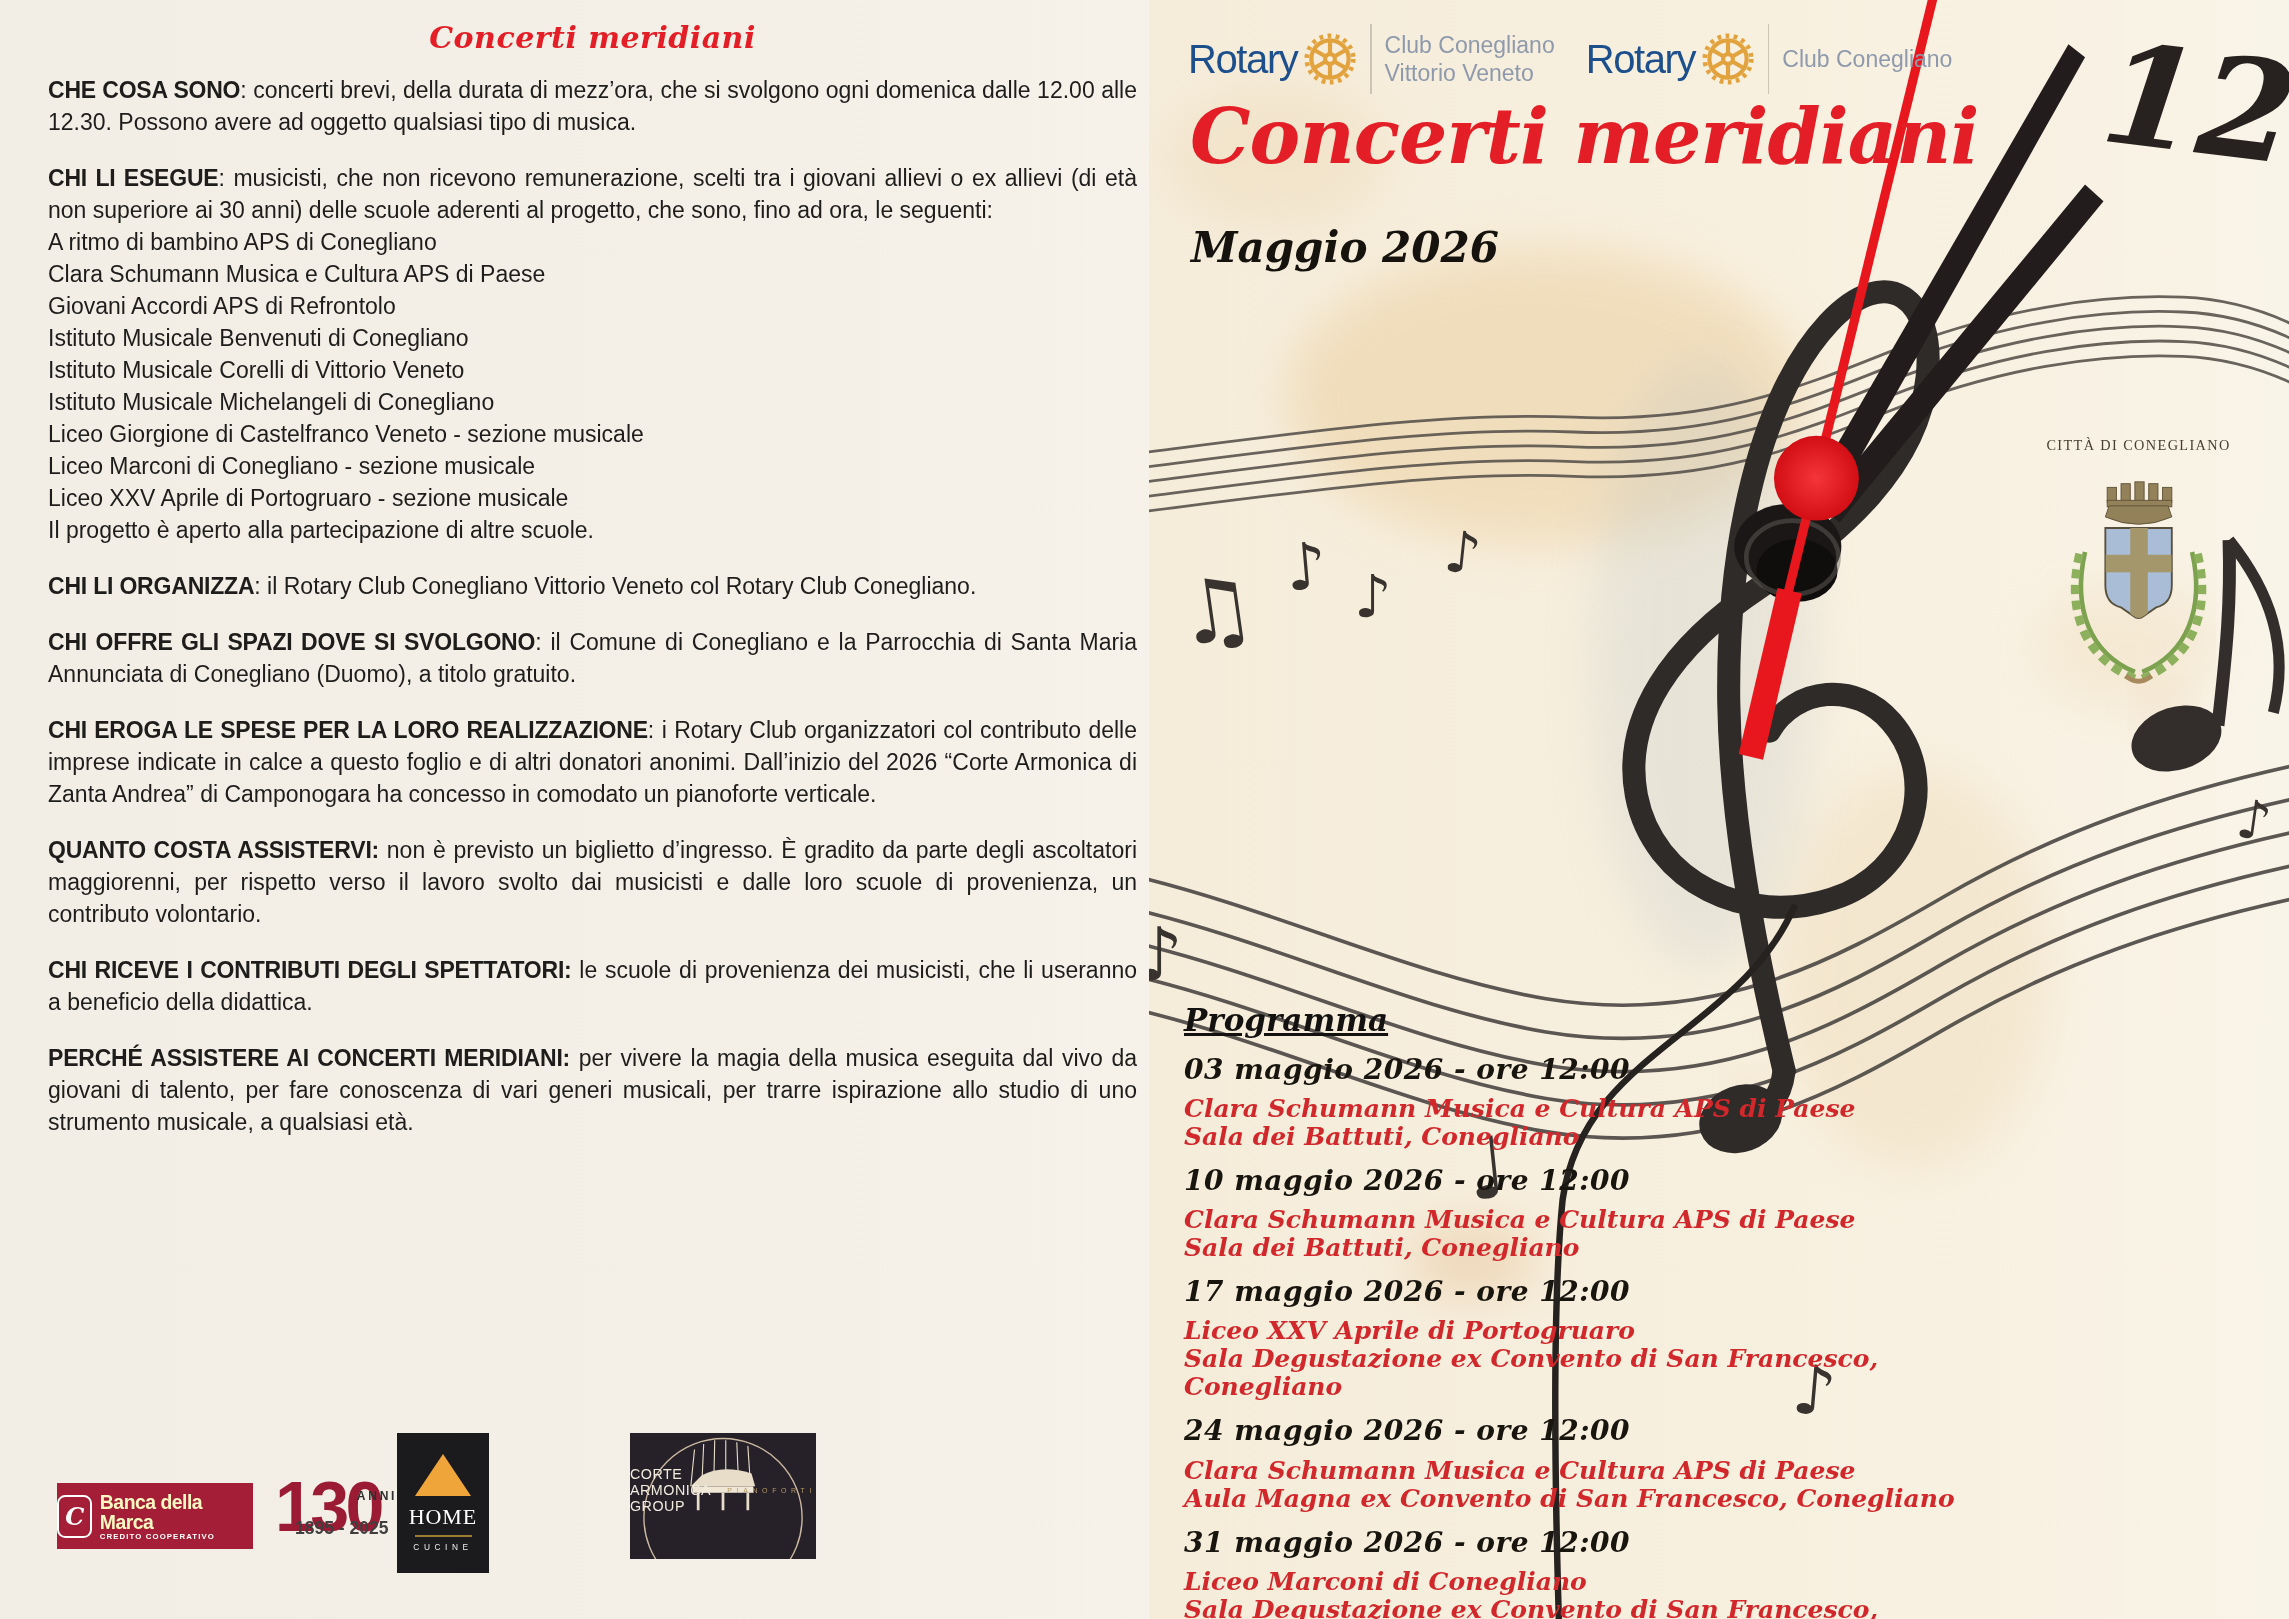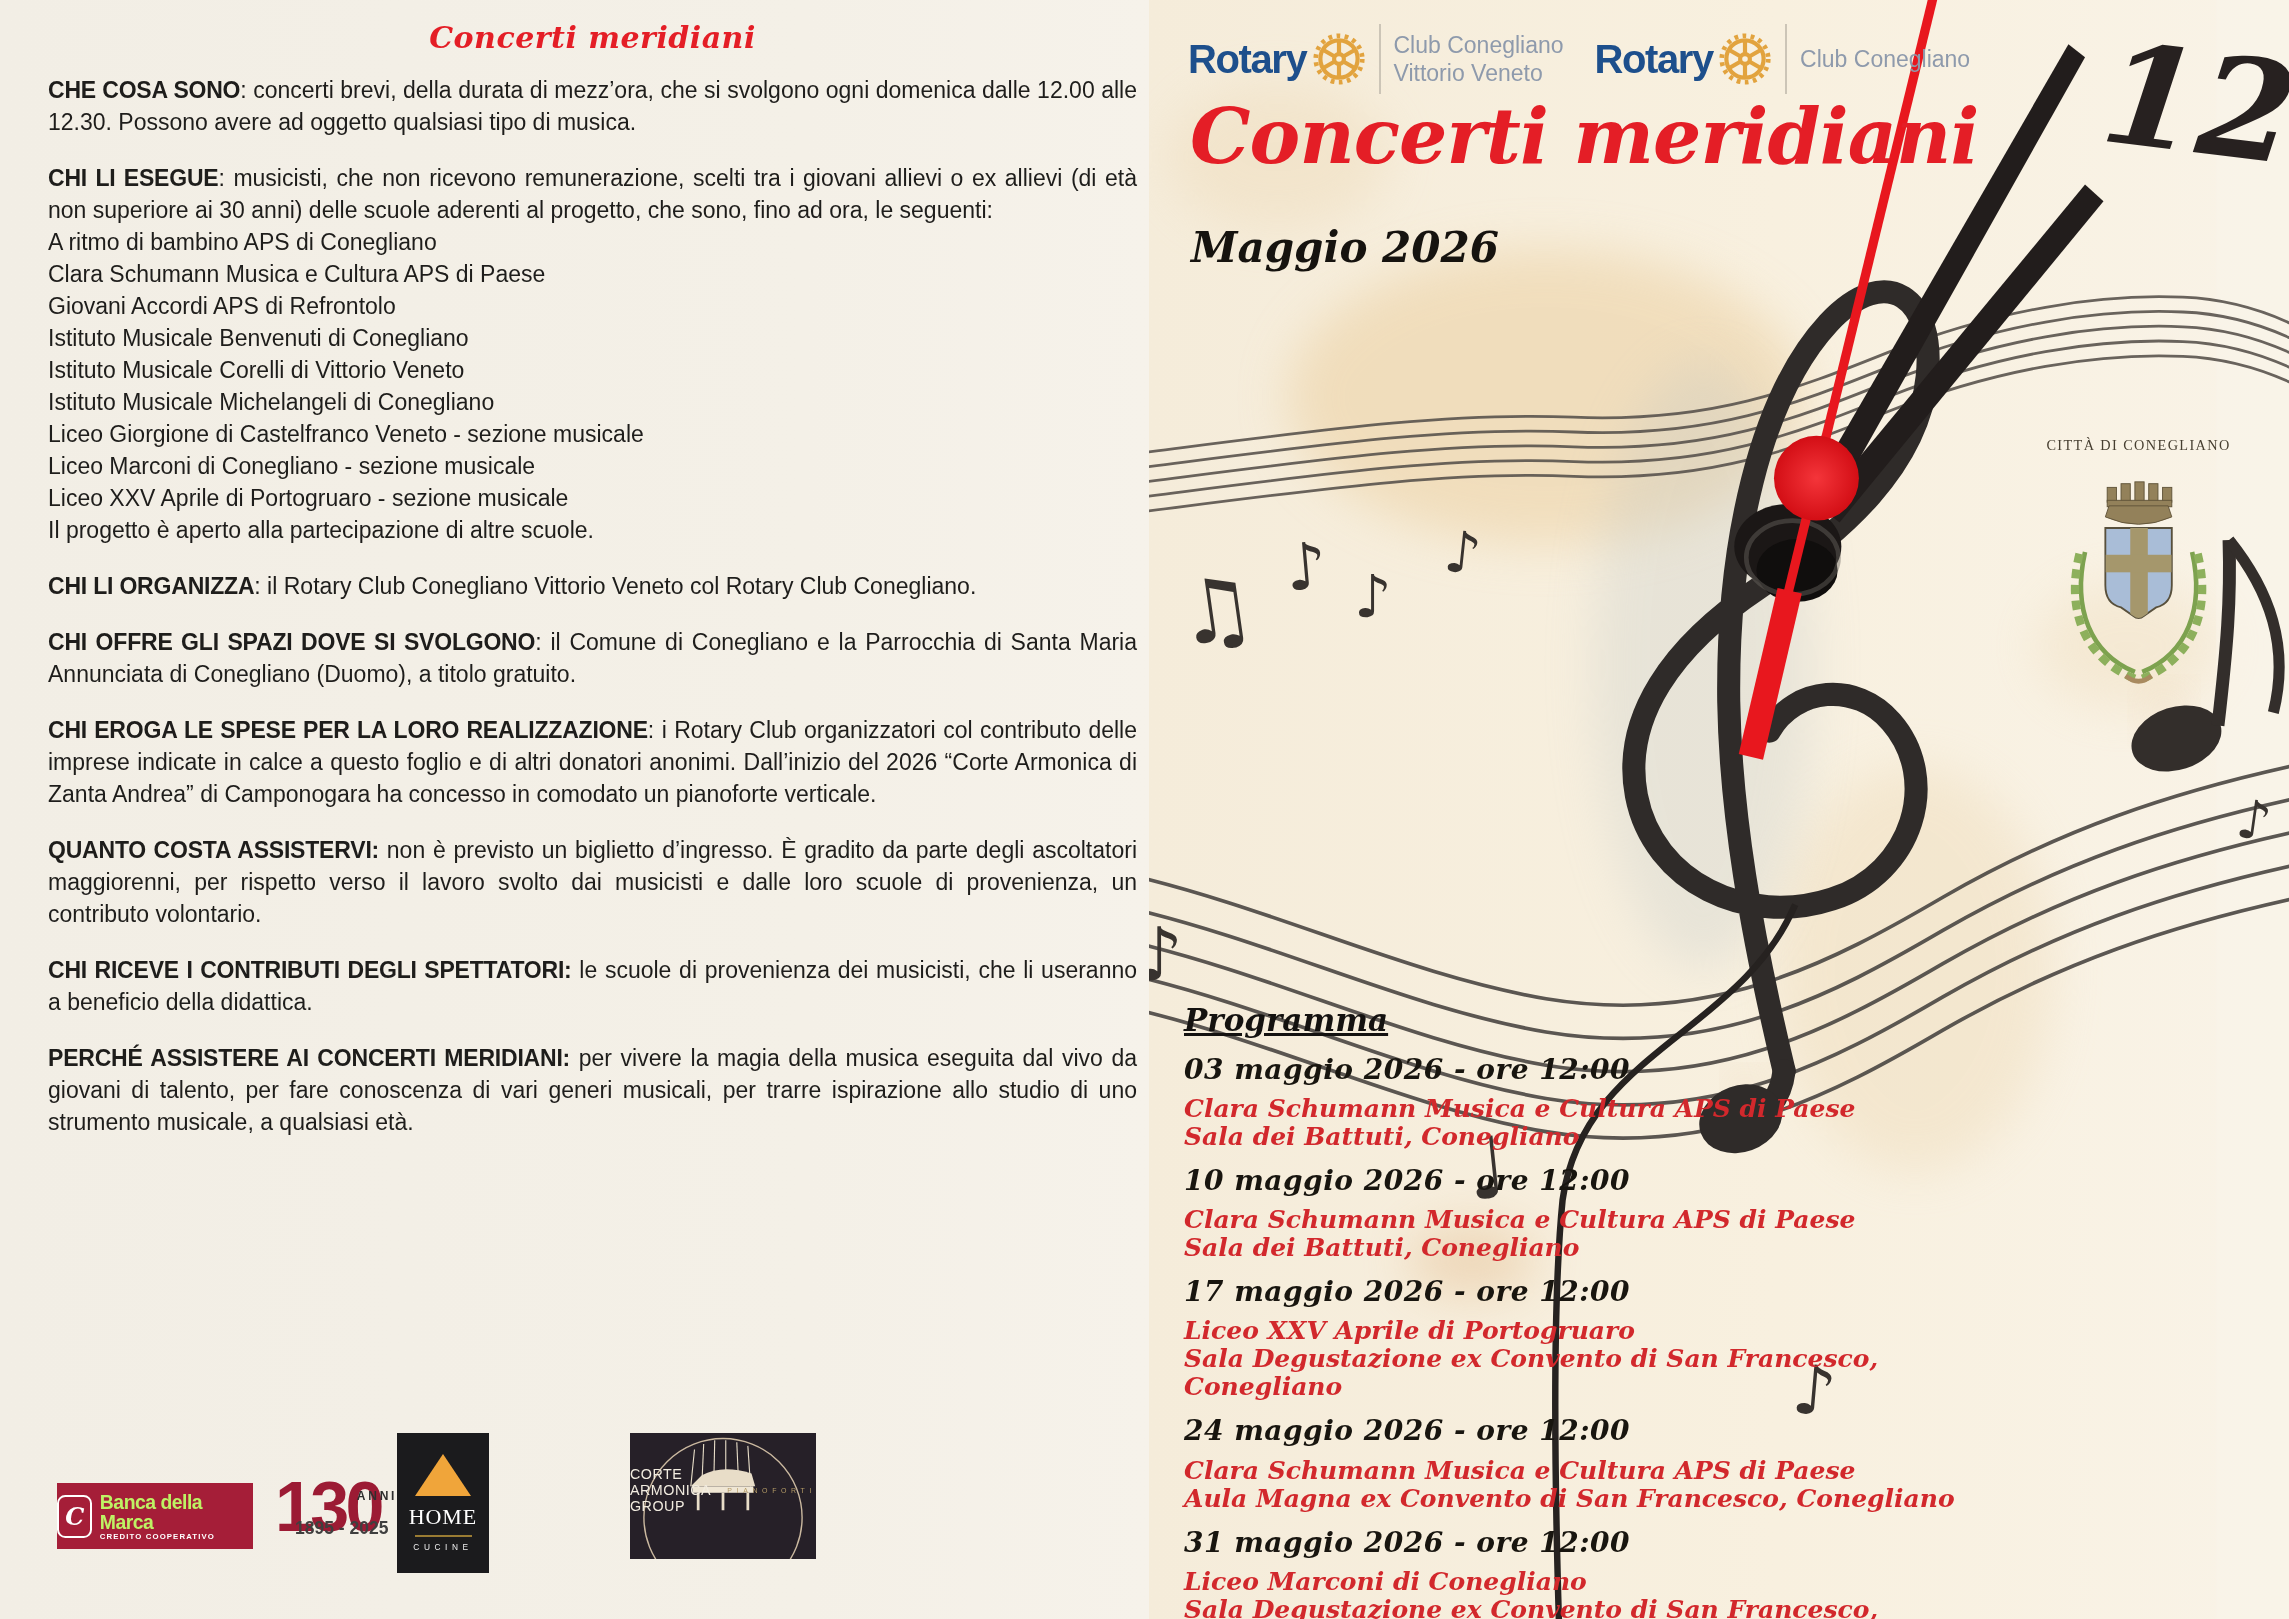--- a/index.html
+++ b/index.html
@@ -23,21 +23,21 @@
   }
   .sec b{letter-spacing:-0.2px;}
 
   
   .sponsor{position:absolute;z-index:3;}
   #sp-banca{left:57px;top:1483px;width:196px;height:66px;background:#a51e38;
     display:flex;align-items:center;justify-content:center;gap:7.4px;}
   #sp-banca .mark{width:33px;height:39px;border:2.8px solid #fff;border-radius:8.3px;
     display:flex;align-items:center;justify-content:center;
     font-family:"DejaVu Serif",serif;font-style:italic;font-weight:bold;font-size:24px;color:#fff;}
-  #sp-banca .bn{color:#bef264;font-weight:bold;font-size:19.4px;letter-spacing:-0.5px;line-height:20px;}
+  #sp-banca .bn{color:#fef9c3;font-weight:bold;font-size:19.4px;letter-spacing:-0.5px;line-height:20px;}
   #sp-banca .bs{color:#fff;font-size:7.8px;letter-spacing:1.1px;font-weight:bold;}
 
   #sp-anni{left:275px;top:1475px;width:120px;text-align:left;}
   #sp-anni .n{font-size:70px;font-weight:bold;color:#9c1b34;line-height:65px;letter-spacing:-3.7px;}
   #sp-anni .a{font-size:12px;font-weight:bold;color:#2e2e2e;letter-spacing:2.8px;position:relative;top:-31px;left:-24px;}
   #sp-anni .y{font-size:17.5px;font-weight:bold;color:#3f3f3f;margin-top:-22px;margin-left:20px;}
 
   #sp-home{left:397px;top:1433px;width:92px;height:140px;background:#1b1b1d;
     display:flex;flex-direction:column;align-items:center;justify-content:center;}
   #sp-home .tri{width:0;height:0;border-left:28px solid transparent;border-right:28px solid transparent;
@@ -55,21 +55,21 @@
   #sp-maso{left:824px;top:1432px;width:245px;text-align:center;}
   #sp-maso .mn{font-family:"Liberation Serif",serif;font-size:36px;color:#5c635c;letter-spacing:4.6px;margin-top:3.7px;}
   #sp-maso .ms{font-size:12px;color:#4e554e;letter-spacing:8.3px;margin-top:5.5px;}
 
   
   #artwork{position:absolute;left:0;top:0;z-index:1;}
   .r-text{position:absolute;z-index:2;}
 
   .logo-row{left:39px;top:24px;display:flex;gap:31px;align-items:center;}
   .rotary{display:flex;align-items:center;}
-  .rotary .brand{font-weight:bold;font-size:40px;color:#1d4f8c;letter-spacing:-1.4px;}
+  .rotary .brand{font-weight:normal;font-size:40px;color:#1d4f8c;letter-spacing:-1.4px;}
   .rotary .wheel{margin:0 7.4px 0 5.5px;}
   .rotary .divider{width:1.8px;height:70px;background:#ccc5b7;margin:0 13px 0 5.5px;}
   .rotary .club{font-size:23px;color:#8e9aac;line-height:28px;}
 
   .r-title{left:41px;top:92px;font-family:"DejaVu Serif",serif;font-style:italic;font-weight:bold;
     font-size:76px;color:#e41e26;letter-spacing:-0.9px;white-space:nowrap;}
   .r-month{left:42px;top:223px;font-family:"DejaVu Serif",serif;font-style:italic;font-weight:bold;
     font-size:42px;color:#16130f;}
 
   .program{left:35px;top:1002px;width:794px;z-index:3;}

